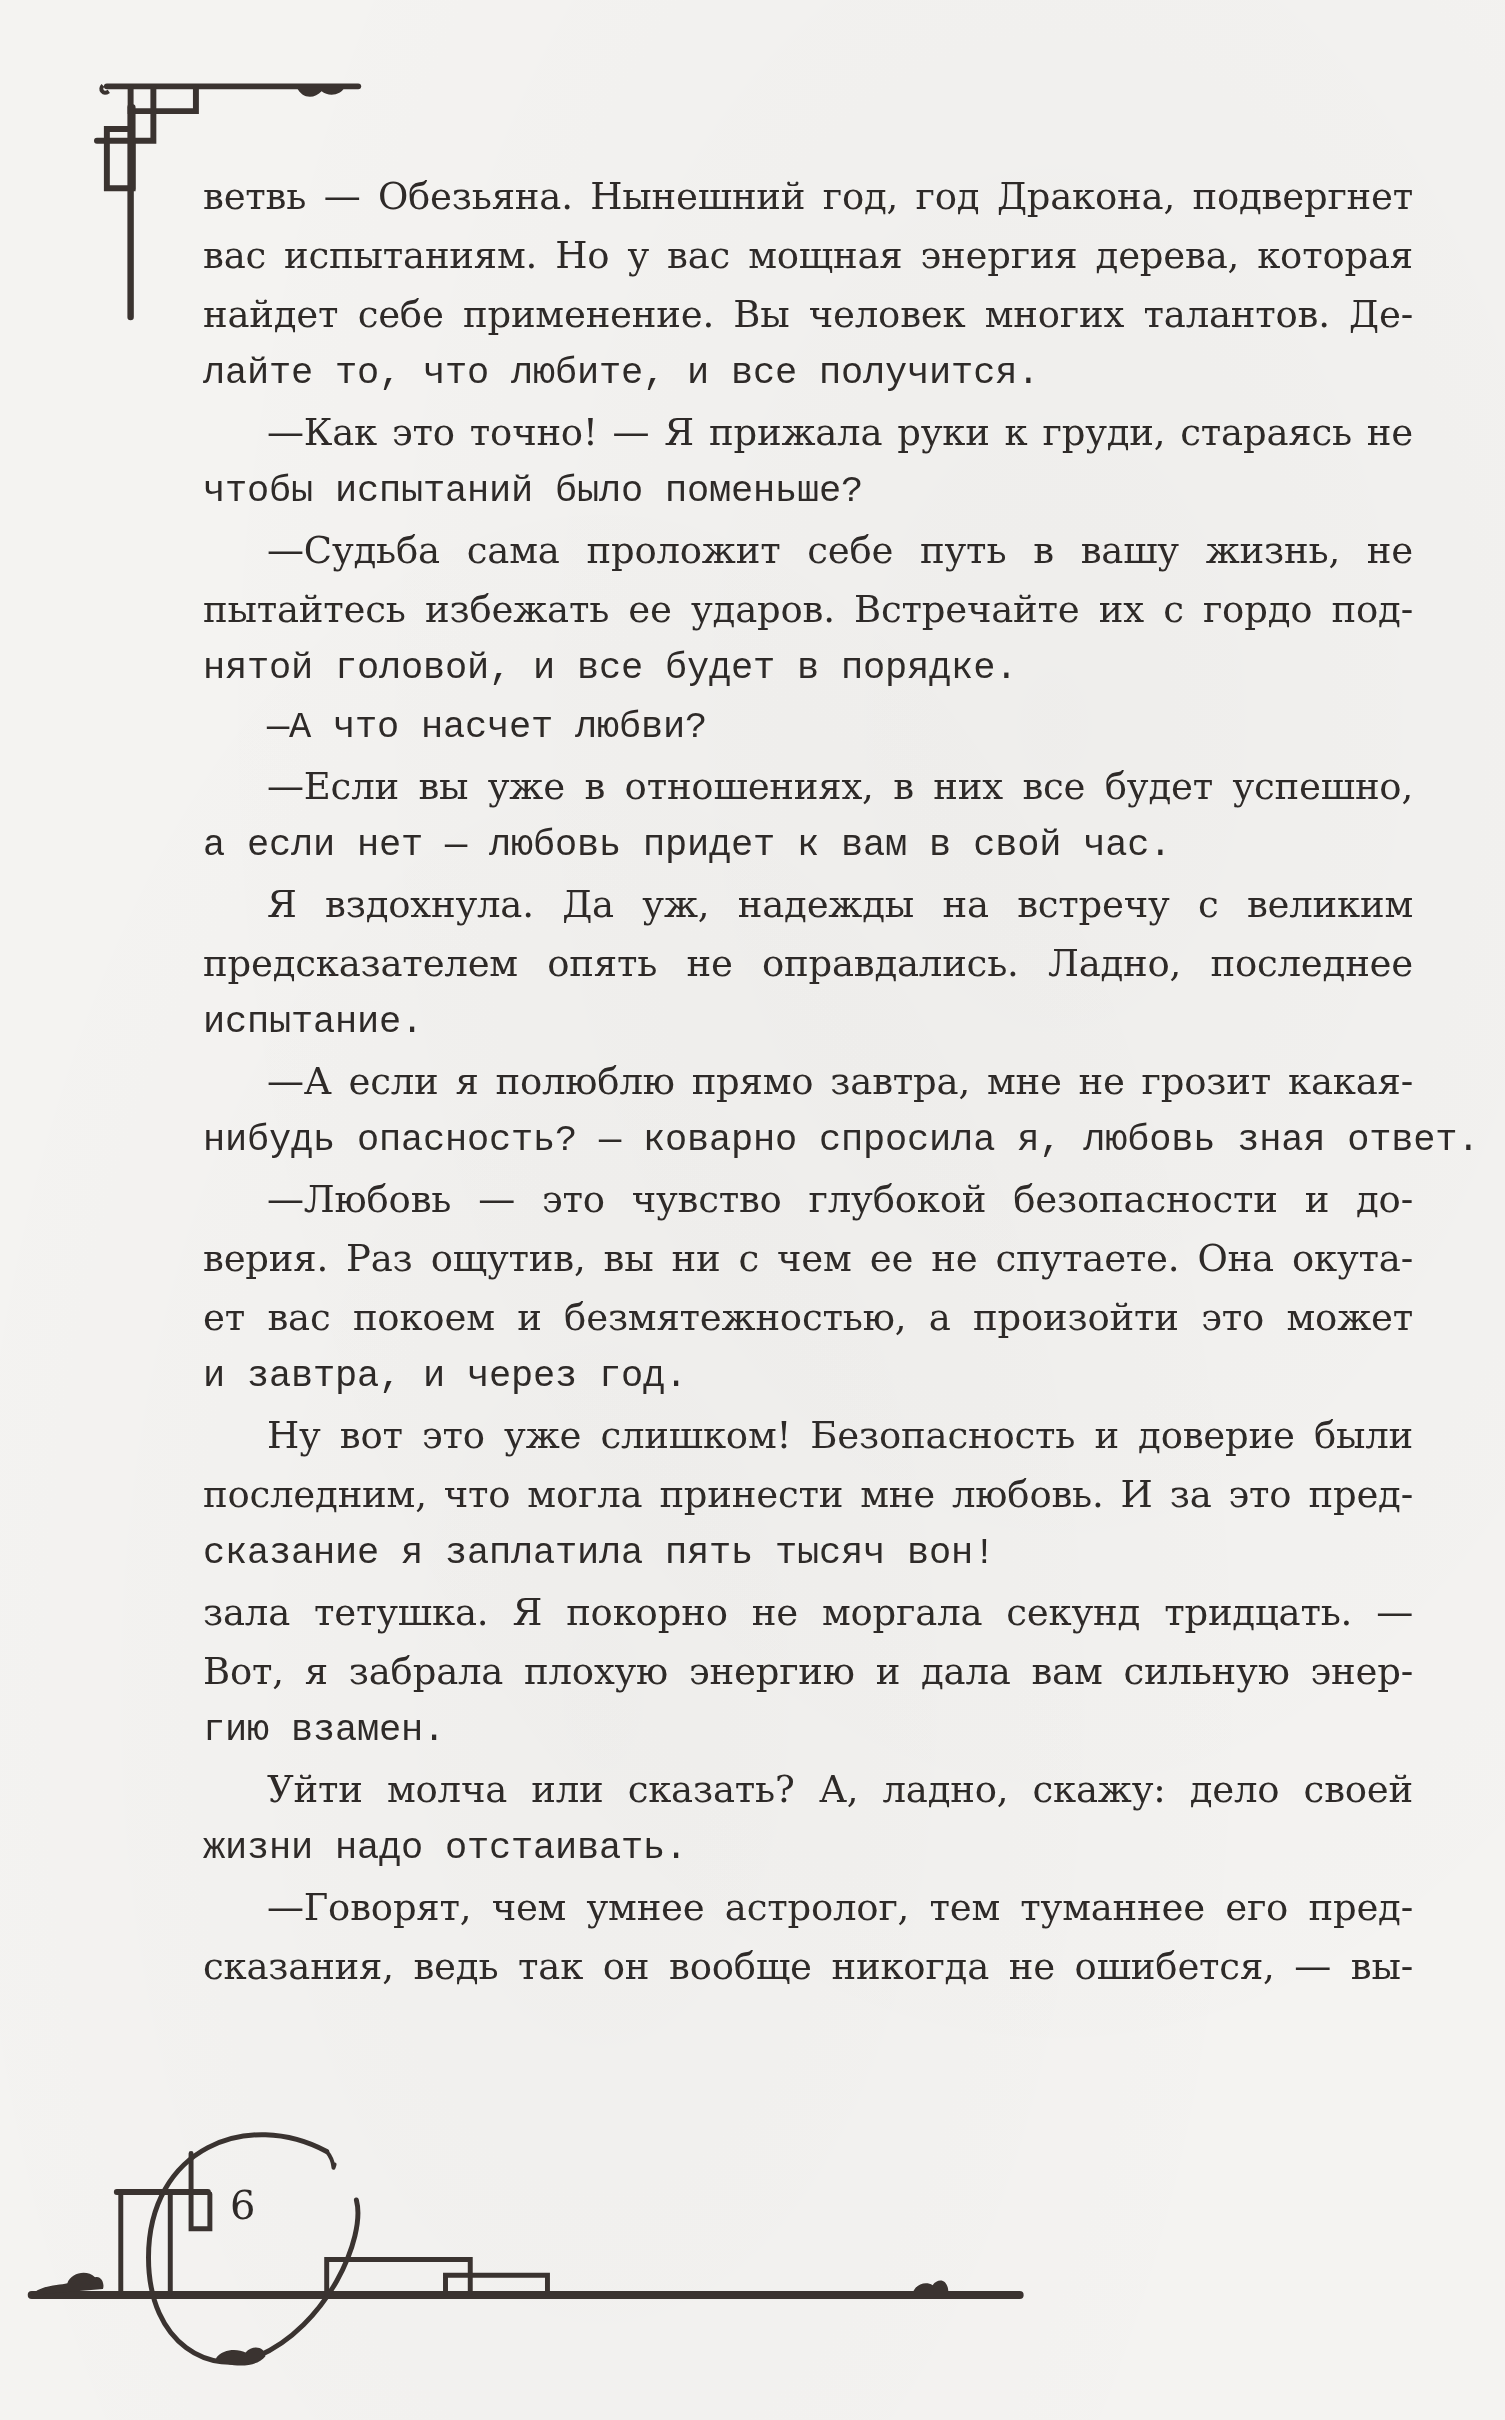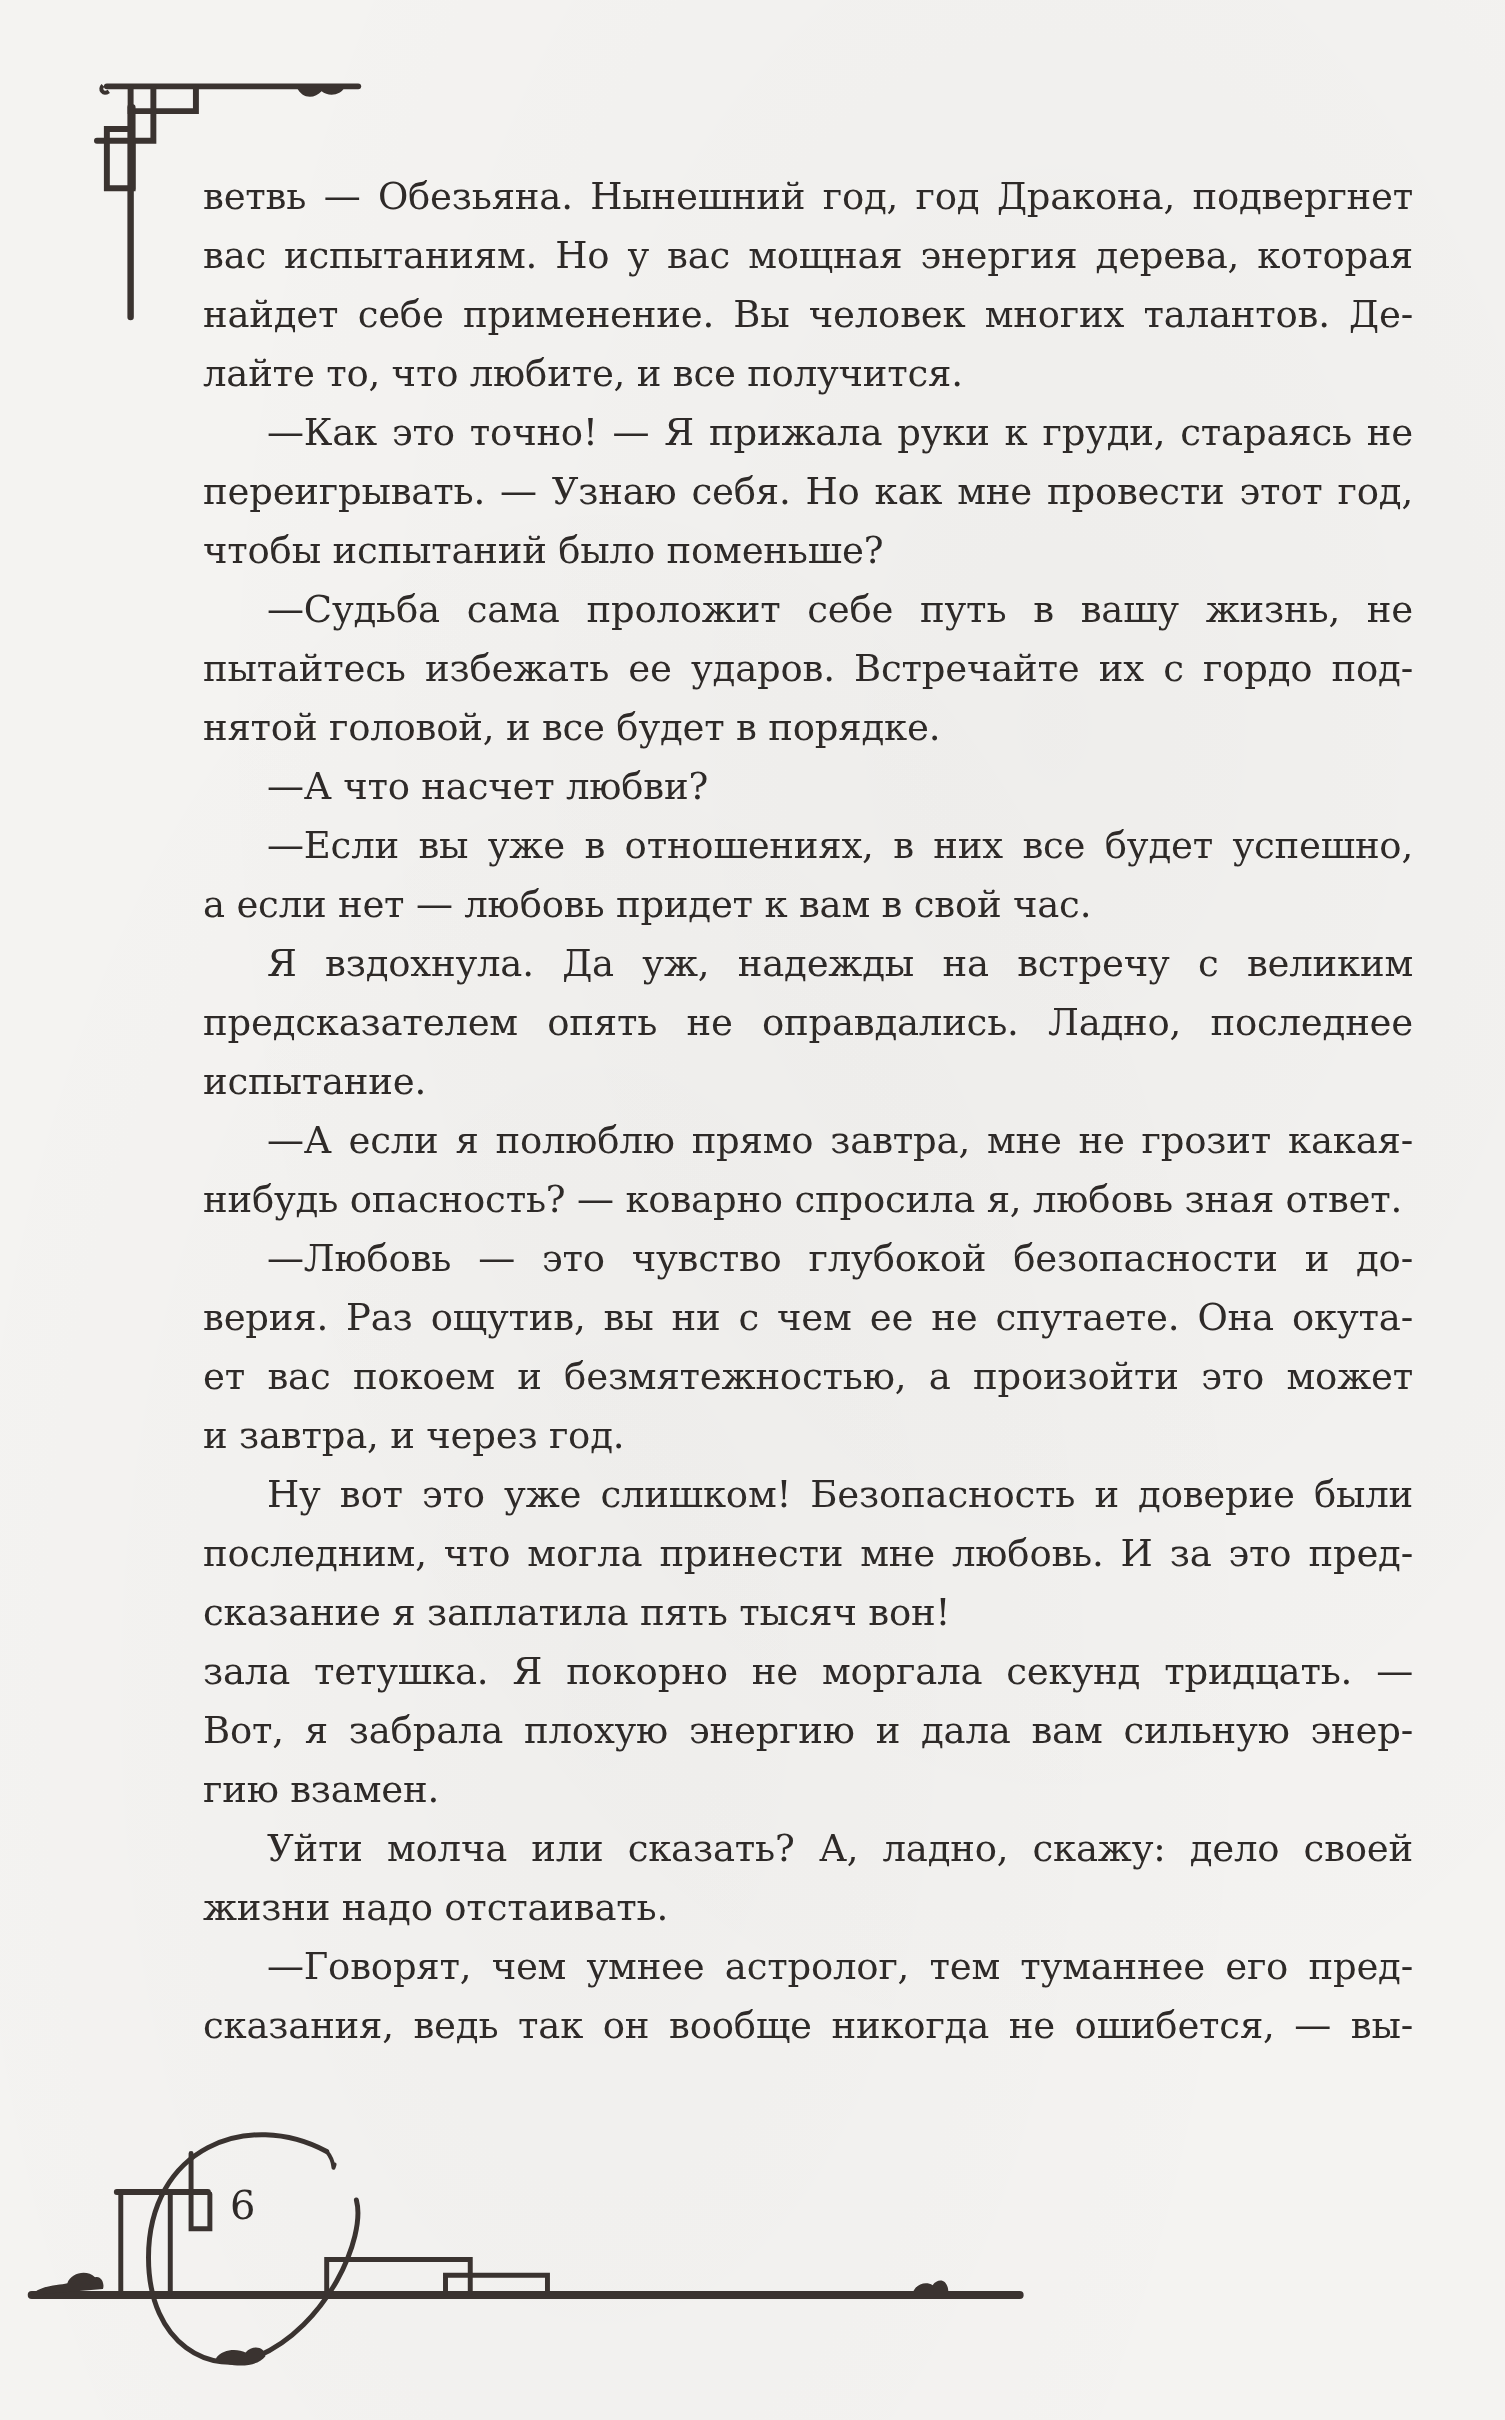--- a/index.html
+++ b/index.html
@@ -25,21 +25,21 @@
   }
   .line {
     height: 59px;
     line-height: 59px;
     font-size: 37px;
     white-space: nowrap;
     text-align: justify;
     text-align-last: justify;
     letter-spacing: -0.2px;
   }
-  .line.last { text-align-last: left; }
+  .line.last { text-align-last: left; font-family: Liberation Mono, monospace; }
   .line.indent { padding-left: 64px; }
   .page-number {
     position: absolute;
     left: 230px; top: 2180px;
     font-size: 40px;
     line-height: 50px;
     color: #2e2a28;
   }
 </style>
 </head>
@@ -62,21 +62,20 @@
   <path d="M300 88 C305 100 318 100 325 92 C332 98 345 96 348 88 Z" fill="#3a3330"></path>
   <path d="M104 86 C100 90 104 96 110 92" fill="none" stroke="#3a3330" stroke-width="4"></path>
 </svg>
 
 <div class="text-block" id="text-block">
     <div class="line">ветвь — Обезьяна. Нынешний год, год Дракона, подвергнет</div>
     <div class="line">вас испытаниям. Но у вас мощная энергия дерева, которая</div>
     <div class="line">найдет себе применение. Вы человек многих талантов. Де-</div>
     <div class="line last">лайте то, что любите, и все получится.</div>
     <div class="line indent">—Как это точно! — Я прижала руки к груди, стараясь не</div>
-    <div class="line">переигрывать. — Узнаю себя. Но как мне провести этот год,</div>
     <div class="line last">чтобы испытаний было поменьше?</div>
     <div class="line indent">—Судьба сама проложит себе путь в вашу жизнь, не</div>
     <div class="line">пытайтесь избежать ее ударов. Встречайте их с гордо под-</div>
     <div class="line last">нятой головой, и все будет в порядке.</div>
     <div class="line indent last">—А что насчет любви?</div>
     <div class="line indent">—Если вы уже в отношениях, в них все будет успешно,</div>
     <div class="line last">а если нет — любовь придет к вам в свой час.</div>
     <div class="line indent">Я вздохнула. Да уж, надежды на встречу с великим</div>
     <div class="line">предсказателем опять не оправдались. Ладно, последнее</div>
     <div class="line last">испытание.</div>

